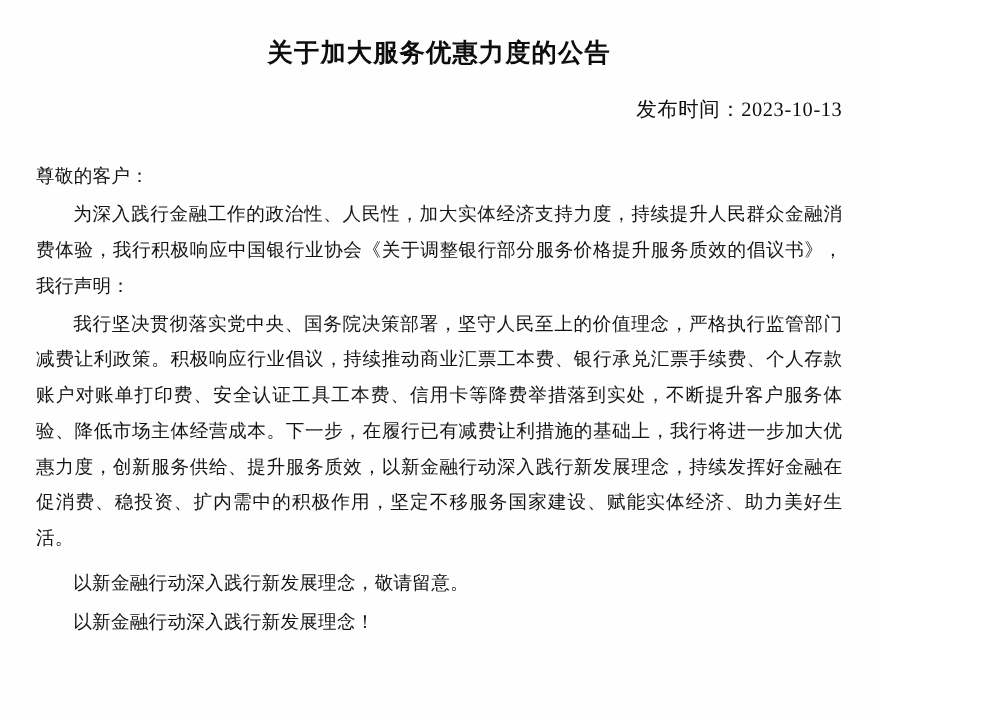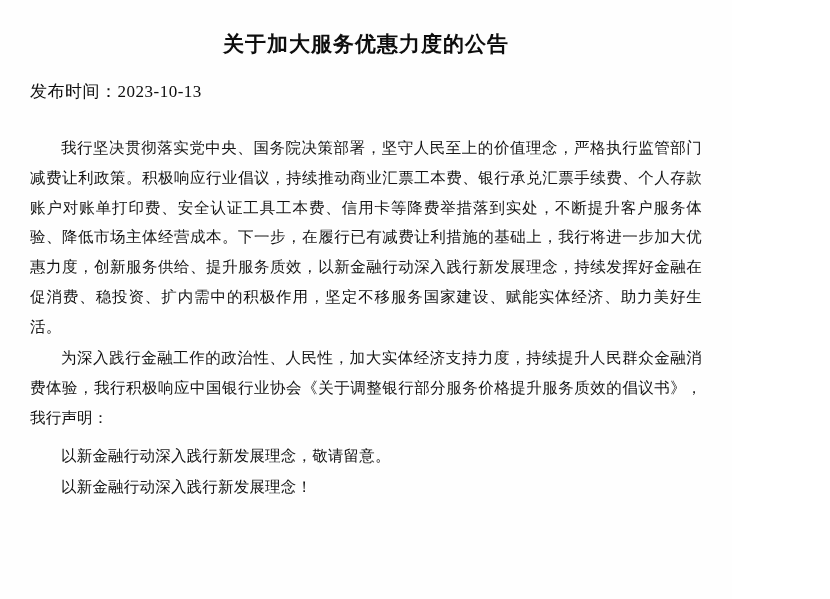--- a/index.html
+++ b/index.html
@@ -25,21 +25,21 @@
   .doc-title {
     text-align: center;
     font-size: 21px;
     font-weight: bold;
     letter-spacing: 1px;
     margin-top: 12px;
     margin-bottom: 0;
     color: #0d0d0d;
   }
   .doc-subtitle {
-    text-align: left;
+    text-align: right;
     font-size: 17px;
     margin-top: 22px;
     margin-bottom: 0;
     color: #0d0d0d;
     letter-spacing: 0.5px;
   }
   .body-block {
     margin-top: 30px;
   }
   .salutation {
@@ -75,24 +75,25 @@
 <body>
 
 <div class="page">
 
   <h1 class="doc-title">关于加大服务优惠力度的公告</h1>
 
   <div class="doc-subtitle">发布时间：2023-10-13</div>
 
   <div class="body-block">
 
+    <p class="salutation">尊敬的客户：</p>
+
+    <p class="para">为深入践行金融工作的政治性、人民性，加大实体经济支持力度，持续提升人民群众金融消费体验，我行积极响应中国银行业协会《关于调整银行部分服务价格提升服务质效的倡议书》，我行声明：</p>
 
     <p class="para">我行坚决贯彻落实党中央、国务院决策部署，坚守人民至上的价值理念，严格执行监管部门减费让利政策。积极响应行业倡议，持续推动商业汇票工本费、银行承兑汇票手续费、个人存款账户对账单打印费、安全认证工具工本费、信用卡等降费举措落到实处，不断提升客户服务体验、降低市场主体经营成本。下一步，在履行已有减费让利措施的基础上，我行将进一步加大优惠力度，创新服务供给、提升服务质效，以新金融行动深入践行新发展理念，持续发挥好金融在促消费、稳投资、扩内需中的积极作用，坚定不移服务国家建设、赋能实体经济、助力美好生活。</p>
-
-    <p class="para">为深入践行金融工作的政治性、人民性，加大实体经济支持力度，持续提升人民群众金融消费体验，我行积极响应中国银行业协会《关于调整银行部分服务价格提升服务质效的倡议书》，我行声明：</p>
 
     <div class="spacer-sm"></div>
 
     <p class="para">以新金融行动深入践行新发展理念，敬请留意。</p>
 
     <p class="para">以新金融行动深入践行新发展理念！</p>
 
   </div>
 
 

